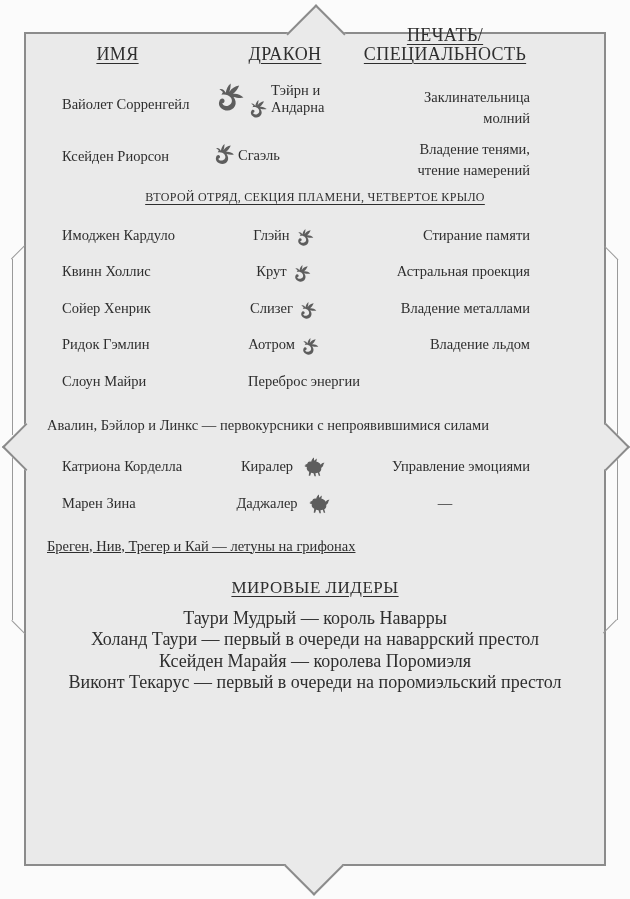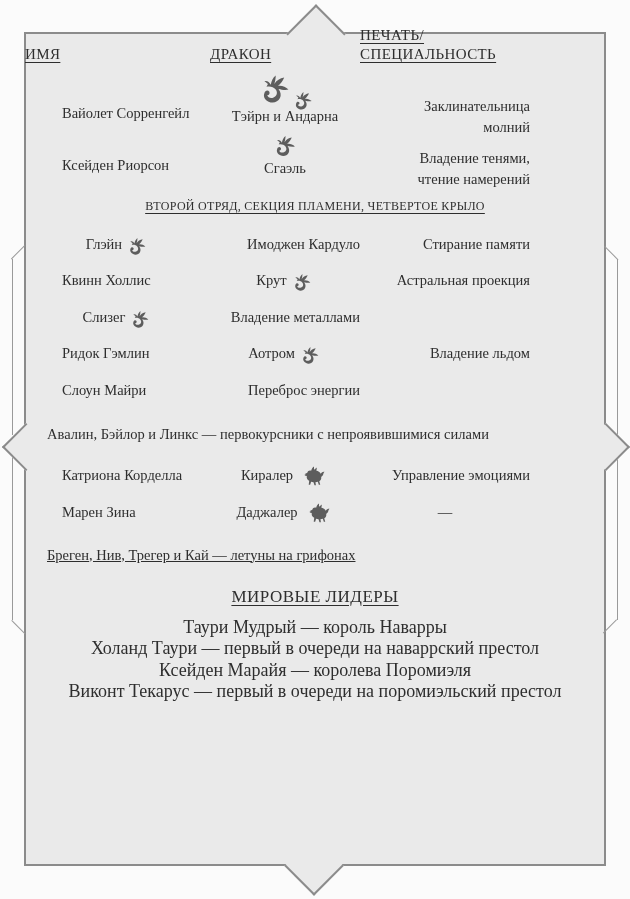--- a/index.html
+++ b/index.html
@@ -34,26 +34,26 @@
   
   .content{position:absolute;inset:0;padding-top:26px;z-index:3;}
   .grid{display:grid;grid-template-columns:185px 150px 170px;padding-left:25px;}
   .cell{font-size:14.5px;}
   .name{padding-left:22px;text-align:left;margin-left:15px;}
   .seal{text-align:right;}
   .seal.centered{text-align:center;}
   .dragoncell{display:flex;justify-content:center;align-items:center;}
   .u{text-decoration:underline;text-underline-offset:3px;text-decoration-thickness:1px;display:block;}
   .headrow{align-items:end;}
-  .headrow .cell{font-size:15px;letter-spacing:0.4px;line-height:19px;}
+  .headrow .cell{font-size:18px;letter-spacing:0.4px;text-align:center;line-height:19px;}
   .headrow .name-h{padding-left:0;}
   
   .s1row{align-items:end;margin-top:10px;}
   .s1row .name{padding-bottom:3px;}
-  .dstack{display:flex;flex-direction:column;align-items:center;}
+  .dstack{display:flex;flex-direction:row;align-items:center;}
   .icons{display:flex;align-items:flex-end;}
   .seal.two{position:relative;top:13px;line-height:21px;}
   .blk{display:block;}
   
   .sect-title{text-align:center;font-size:12px;letter-spacing:0.3px;margin-top:22px;}
   .sect-title span{text-decoration:underline;text-underline-offset:3px;}
   
   .rows{margin-top:12px;}
   .s2row{height:36.5px;align-items:center;}
   .s2row.tall{height:52px;}
@@ -150,40 +150,41 @@
     <div class="cell seal two">
       <span class="blk">Владение тенями,</span>
         <span class="blk">чтение намерений</span>
     </div>
   </div>
 
   <div class="sect-title"><span>ВТОРОЙ ОТРЯД, СЕКЦИЯ ПЛАМЕНИ, ЧЕТВЕРТОЕ КРЫЛО</span></div>
 
   <div class="rows">
     <div class="grid s2row">
+      <div class="cell name"><span>Имоджен Кардуло</span></div>
       <div class="cell dragoncell">
           <span class="dname">Глэйн</span>
           <svg class="icon d22">
             <use href="#sym-dragon"></use>
           </svg>
         </div>
-      <div class="cell name"><span>Имоджен Кардуло</span></div>
       <div class="cell seal"><span>Стирание памяти</span></div>
     </div>
     <div class="grid s2row">
       <div class="cell name"><span>Квинн Холлис</span></div>
       <div class="cell dragoncell">
           <span class="dname">Крут</span>
           <svg class="icon d22">
             <use href="#sym-dragon"></use>
           </svg>
         </div>
       <div class="cell seal"><span>Астральная проекция</span></div>
     </div>
     <div class="grid s2row">
+      <div class="cell name"><span>Сойер Хенрик</span></div>
       <div class="cell dragoncell">
           <span class="dname">Слизег</span>
           <svg class="icon d22">
             <use href="#sym-dragon"></use>
           </svg>
         </div>
       <div class="cell seal"><span>Владение металлами</span></div>
     </div>
     <div class="grid s2row">
       <div class="cell name"><span>Ридок Гэмлин</span></div>

